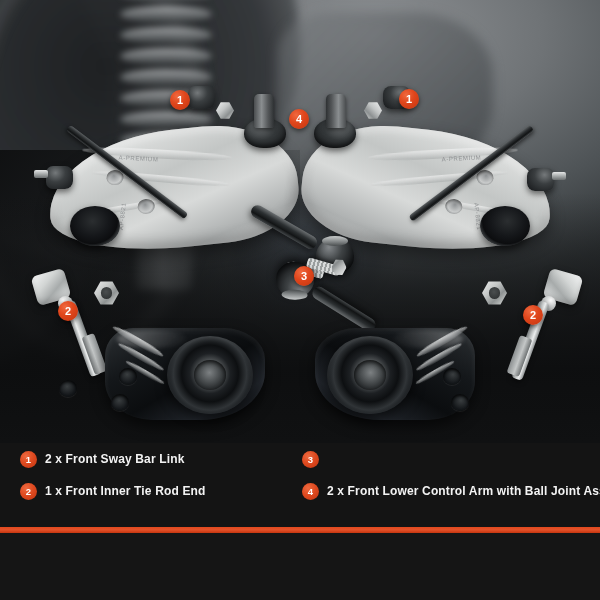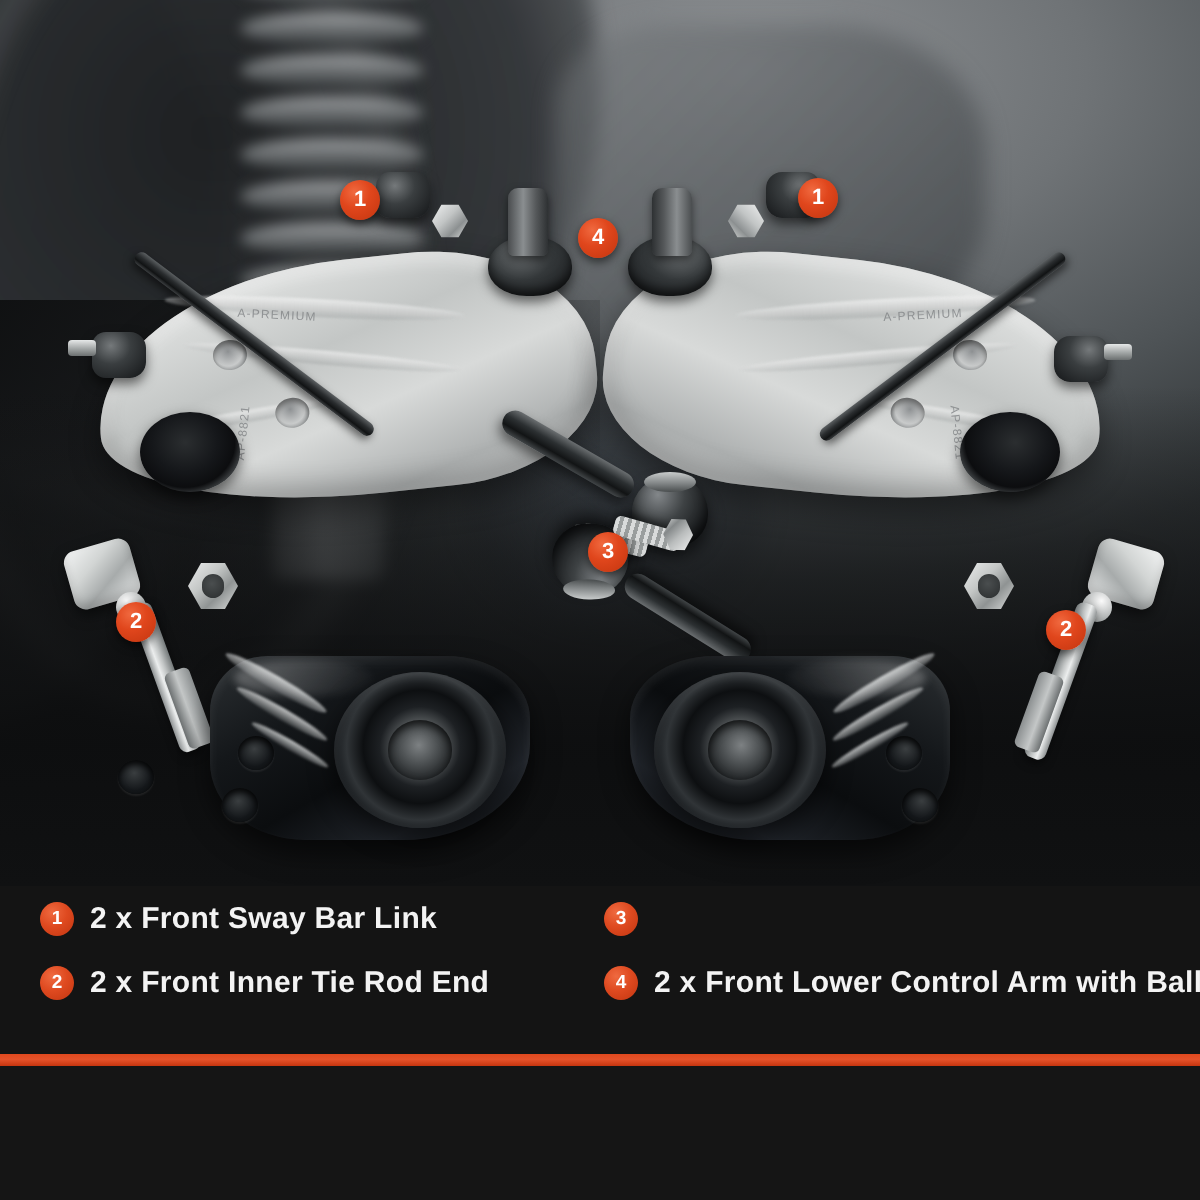--- a/index.html
+++ b/index.html
@@ -346,21 +346,21 @@
     flex:0 0 auto;
     width:17px; height:17px;
     border-radius:50%;
     background:radial-gradient(circle at 36% 30%, #ef6a40 0%, #df4a20 45%, #c23510 100%);
     color:#fff;
     font-size:9.5px; font-weight:bold;
     line-height:17px; text-align:center;
   }
   .legend-text {
     color:#f3f3f3;
-    font-size:15px;
+    font-size:12px;
     font-weight:bold;
     letter-spacing:.15px;
     white-space:nowrap;
   }
 
   
   .divider {
     position:absolute; left:0; top:527px;
     width:600px; height:6px;
     background:linear-gradient(180deg,#e0481d 0%,#e4522a 45%,#c5350f 100%);
@@ -517,21 +517,21 @@
 
   <div class="legend">
 
     <div class="legend-col left">
       <div class="legend-row">
         <div class="legend-badge">1</div>
         <div class="legend-text">2 x Front Sway Bar Link</div>
       </div>
       <div class="legend-row">
         <div class="legend-badge">2</div>
-        <div class="legend-text">2 x Front Inner Tie Rod End</div>
+        <div class="legend-text">1 x Front Inner Tie Rod End</div>
       </div>
     </div>
 
     <div class="legend-col right">
       <div class="legend-row">
         <div class="legend-badge">3</div>
       </div>
       <div class="legend-row">
         <div class="legend-badge">4</div>
         <div class="legend-text">2 x Front Lower Control Arm with Ball Joint Assembly</div>

